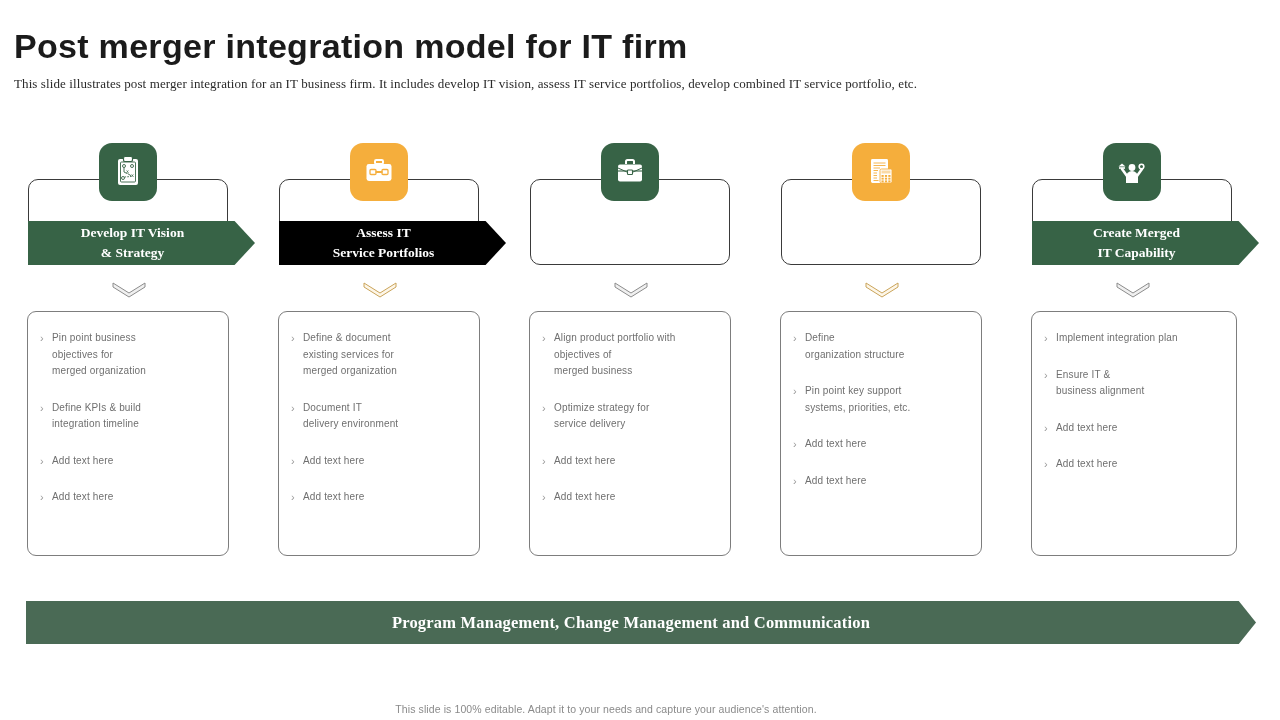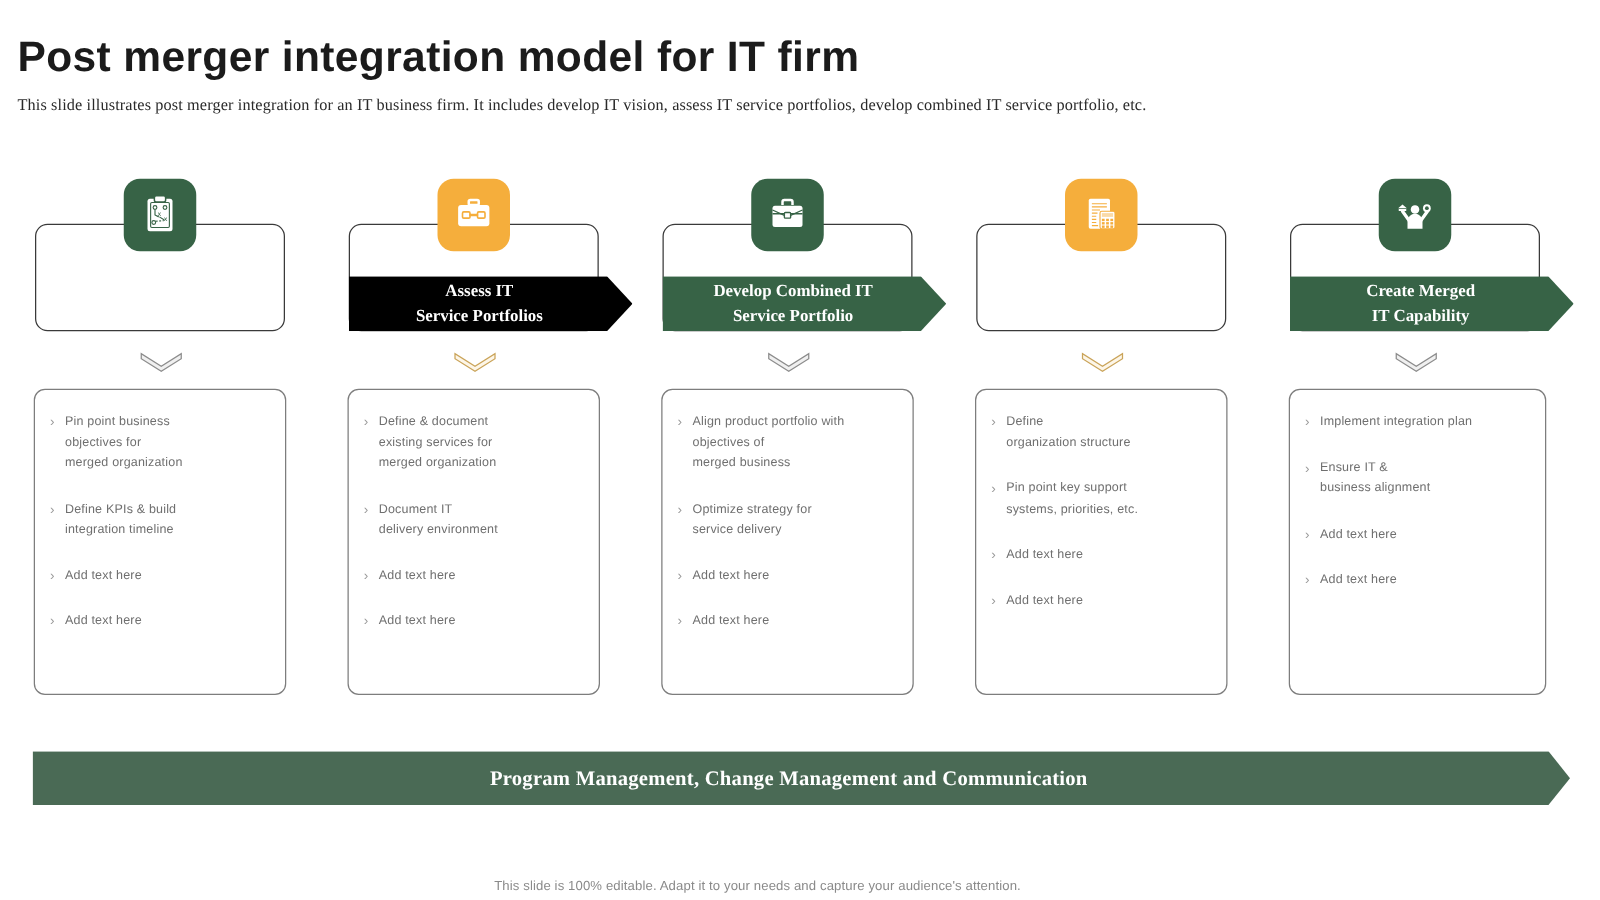--- a/index.html
+++ b/index.html
@@ -215,20 +215,26 @@
         <circle cx="21" cy="11" r="1.5" fill="none" stroke="#376346" stroke-width="0.9"></circle>
         <circle cx="12" cy="23" r="1.5" fill="none" stroke="#376346" stroke-width="0.9"></circle>
         <text x="16.5" y="18" font-size="5" fill="#376346" text-anchor="middle" font-family="DejaVu Sans">x</text>
         <text x="21.5" y="22" font-size="5" fill="#376346" text-anchor="middle" font-family="DejaVu Sans">x</text>
         <path d="M13 12.5 L13 17 L16 18.5" fill="none" stroke="#376346" stroke-width="0.9"></path>
         <path d="M16.5 18.5 L20.5 21" fill="none" stroke="#376346" stroke-width="0.9"></path>
         <path d="M13.5 22 L20 21.5" fill="none" stroke="#376346" stroke-width="0.9" stroke-dasharray="1.6 1.2"></path>
       </svg>
     </div>
     <div class="head-card"></div>
+    <div class="arrow-banner green">
+      <span>
+        <span class="line">Develop IT Vision</span>
+        <span class="line">&amp; Strategy</span>
+      </span>
+    </div>
     <div class="chevron">
       <svg width="38" height="20" viewBox="0 0 38 20">
         <path d="M3 3 L3 7 L19 17 L35 7 L35 3 L19 13 Z" fill="#f0f0f0" stroke="#8c8c8c" stroke-width="1"></path>
       </svg>
     </div>
     <div class="bullet-card">
       <div class="bullet">
         <span class="marker">›</span>
         <span class="text">Pin point business
 objectives  for
@@ -299,26 +305,20 @@
     <div class="icon-tile green">
       <svg width="34" height="34" viewBox="0 0 34 34">
         <path d="M13 9 L13 6.5 A1.5 1.5 0 0 1 14.5 5 L19.5 5 A1.5 1.5 0 0 1 21 6.5 L21 9" fill="none" stroke="#ffffff" stroke-width="2"></path>
         <rect x="5" y="9.5" width="24" height="17" rx="2" fill="#ffffff"></rect>
         <path d="M5 16 L29 16" stroke="#376346" stroke-width="1.1"></path>
         <path d="M5 13 L14 17 L20 17 L29 13" fill="none" stroke="#376346" stroke-width="1"></path>
         <rect x="14.5" y="15" width="5" height="4.5" rx="0.8" fill="#ffffff" stroke="#376346" stroke-width="1.1"></rect>
       </svg>
     </div>
     <div class="head-card"></div>
-    <div class="arrow-banner green">
-      <span>
-        <span class="line">Develop Combined  IT</span>
-        <span class="line">Service Portfolio</span>
-      </span>
-    </div>
     <div class="chevron">
       <svg width="38" height="20" viewBox="0 0 38 20">
         <path d="M3 3 L3 7 L19 17 L35 7 L35 3 L19 13 Z" fill="#f0f0f0" stroke="#8c8c8c" stroke-width="1"></path>
       </svg>
     </div>
     <div class="bullet-card">
       <div class="bullet">
         <span class="marker">›</span>
         <span class="text">Align product  portfolio  with
 objectives  of

